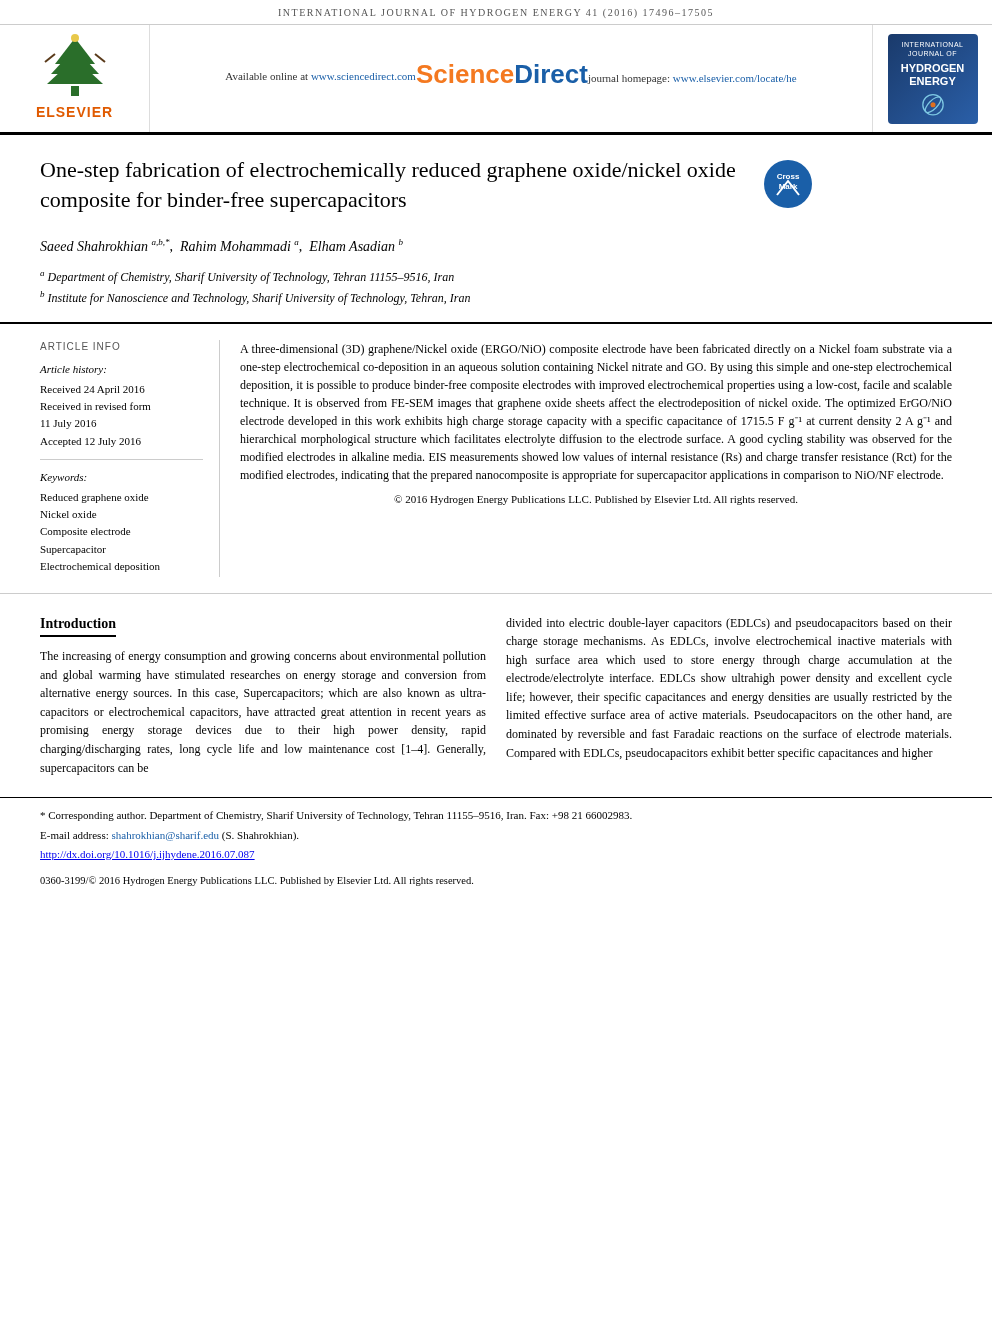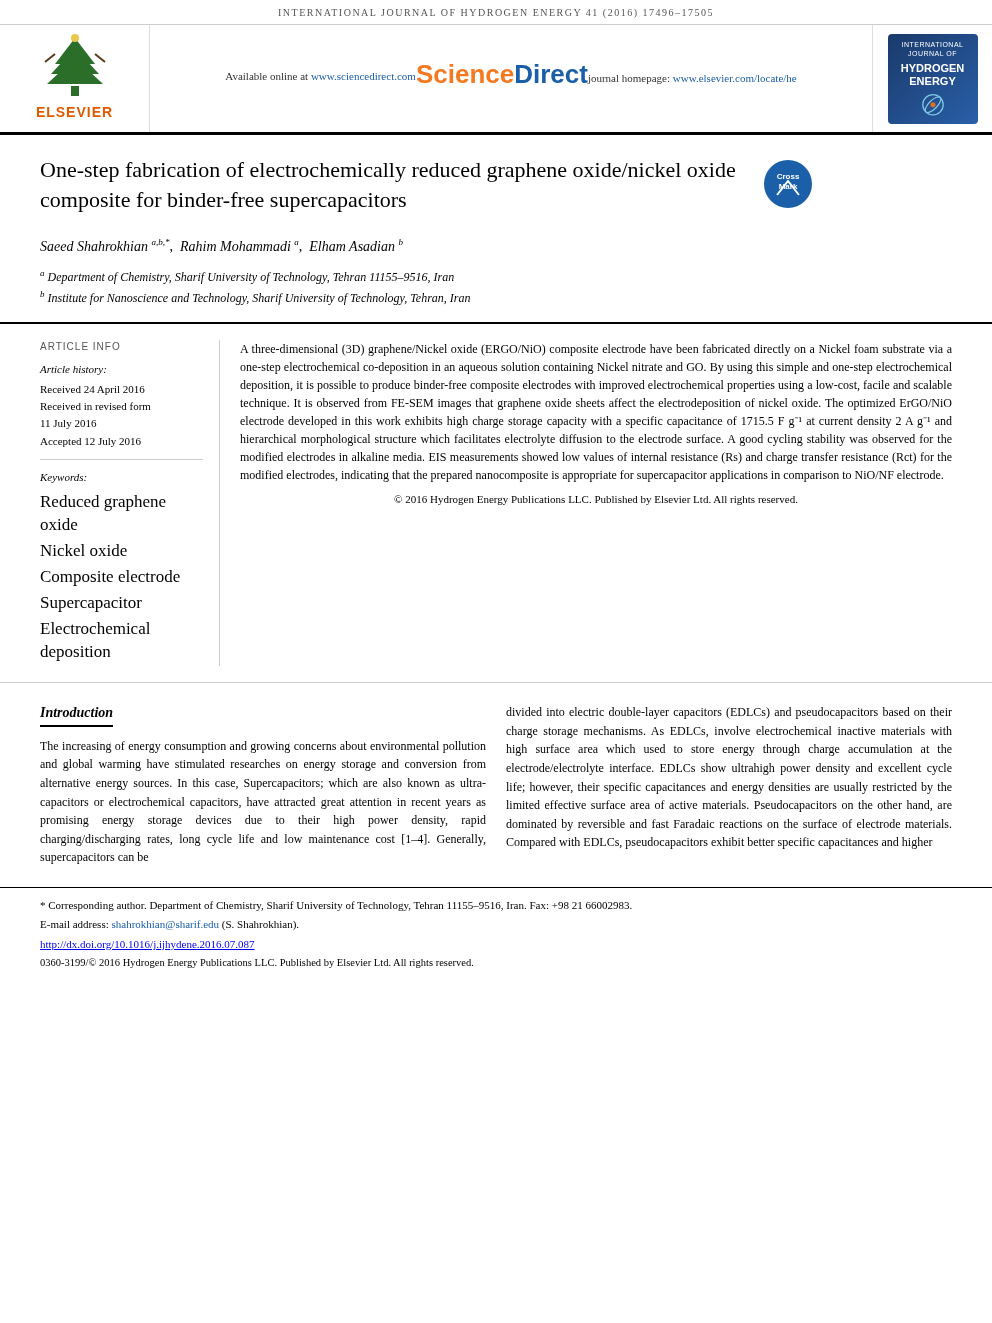--- a/index.html
+++ b/index.html
@@ -201,21 +201,21 @@
       border: none;
       border-top: 1px solid #ccc;
       margin: 10px 0;
     }
     .keywords-heading {
       font-size: 11px;
       font-style: italic;
       margin-bottom: 4px;
     }
     .keyword-item {
-      font-size: 17px;
+      font-size: 11px;
       margin-bottom: 2px;
     }
     .abstract-section {
       flex: 1;
       font-size: 12px;
     }
     .abstract-label {
       font-family: Arial, sans-serif;
       font-size: 10px;
       letter-spacing: 1px;
@@ -241,21 +241,20 @@
       flex: 1;
       font-size: 12px;
     }
     .intro-right {
       flex: 1;
       font-size: 12px;
     }
     .section-heading {
       font-size: 14px;
       font-weight: bold;
-      font-style: italic;
       border-bottom: 2px solid #000;
       margin-bottom: 10px;
       padding-bottom: 2px;
       display: inline-block;
     }
     .intro-text {
       text-align: justify;
       line-height: 1.55;
       font-size: 12px;
     }
@@ -268,21 +267,21 @@
       margin-bottom: 4px;
       font-size: 11px;
     }
     .footnote-line a { color: #1a5fa8; text-decoration: none; }
     .doi-line {
       color: #1a5fa8;
       font-size: 11px;
     }
     .issn-line {
       font-size: 10.5px;
-      margin-top: 4px;
+      margin-top: 12px;
     }
     sup { font-size: 8px; }
   </style>
 </head>
 <body>
 
 <div class="top-banner">
   <span>INTERNATIONAL JOURNAL OF HYDROGEN ENERGY 41 (2016) 17496–17505</span>
 </div>
 

